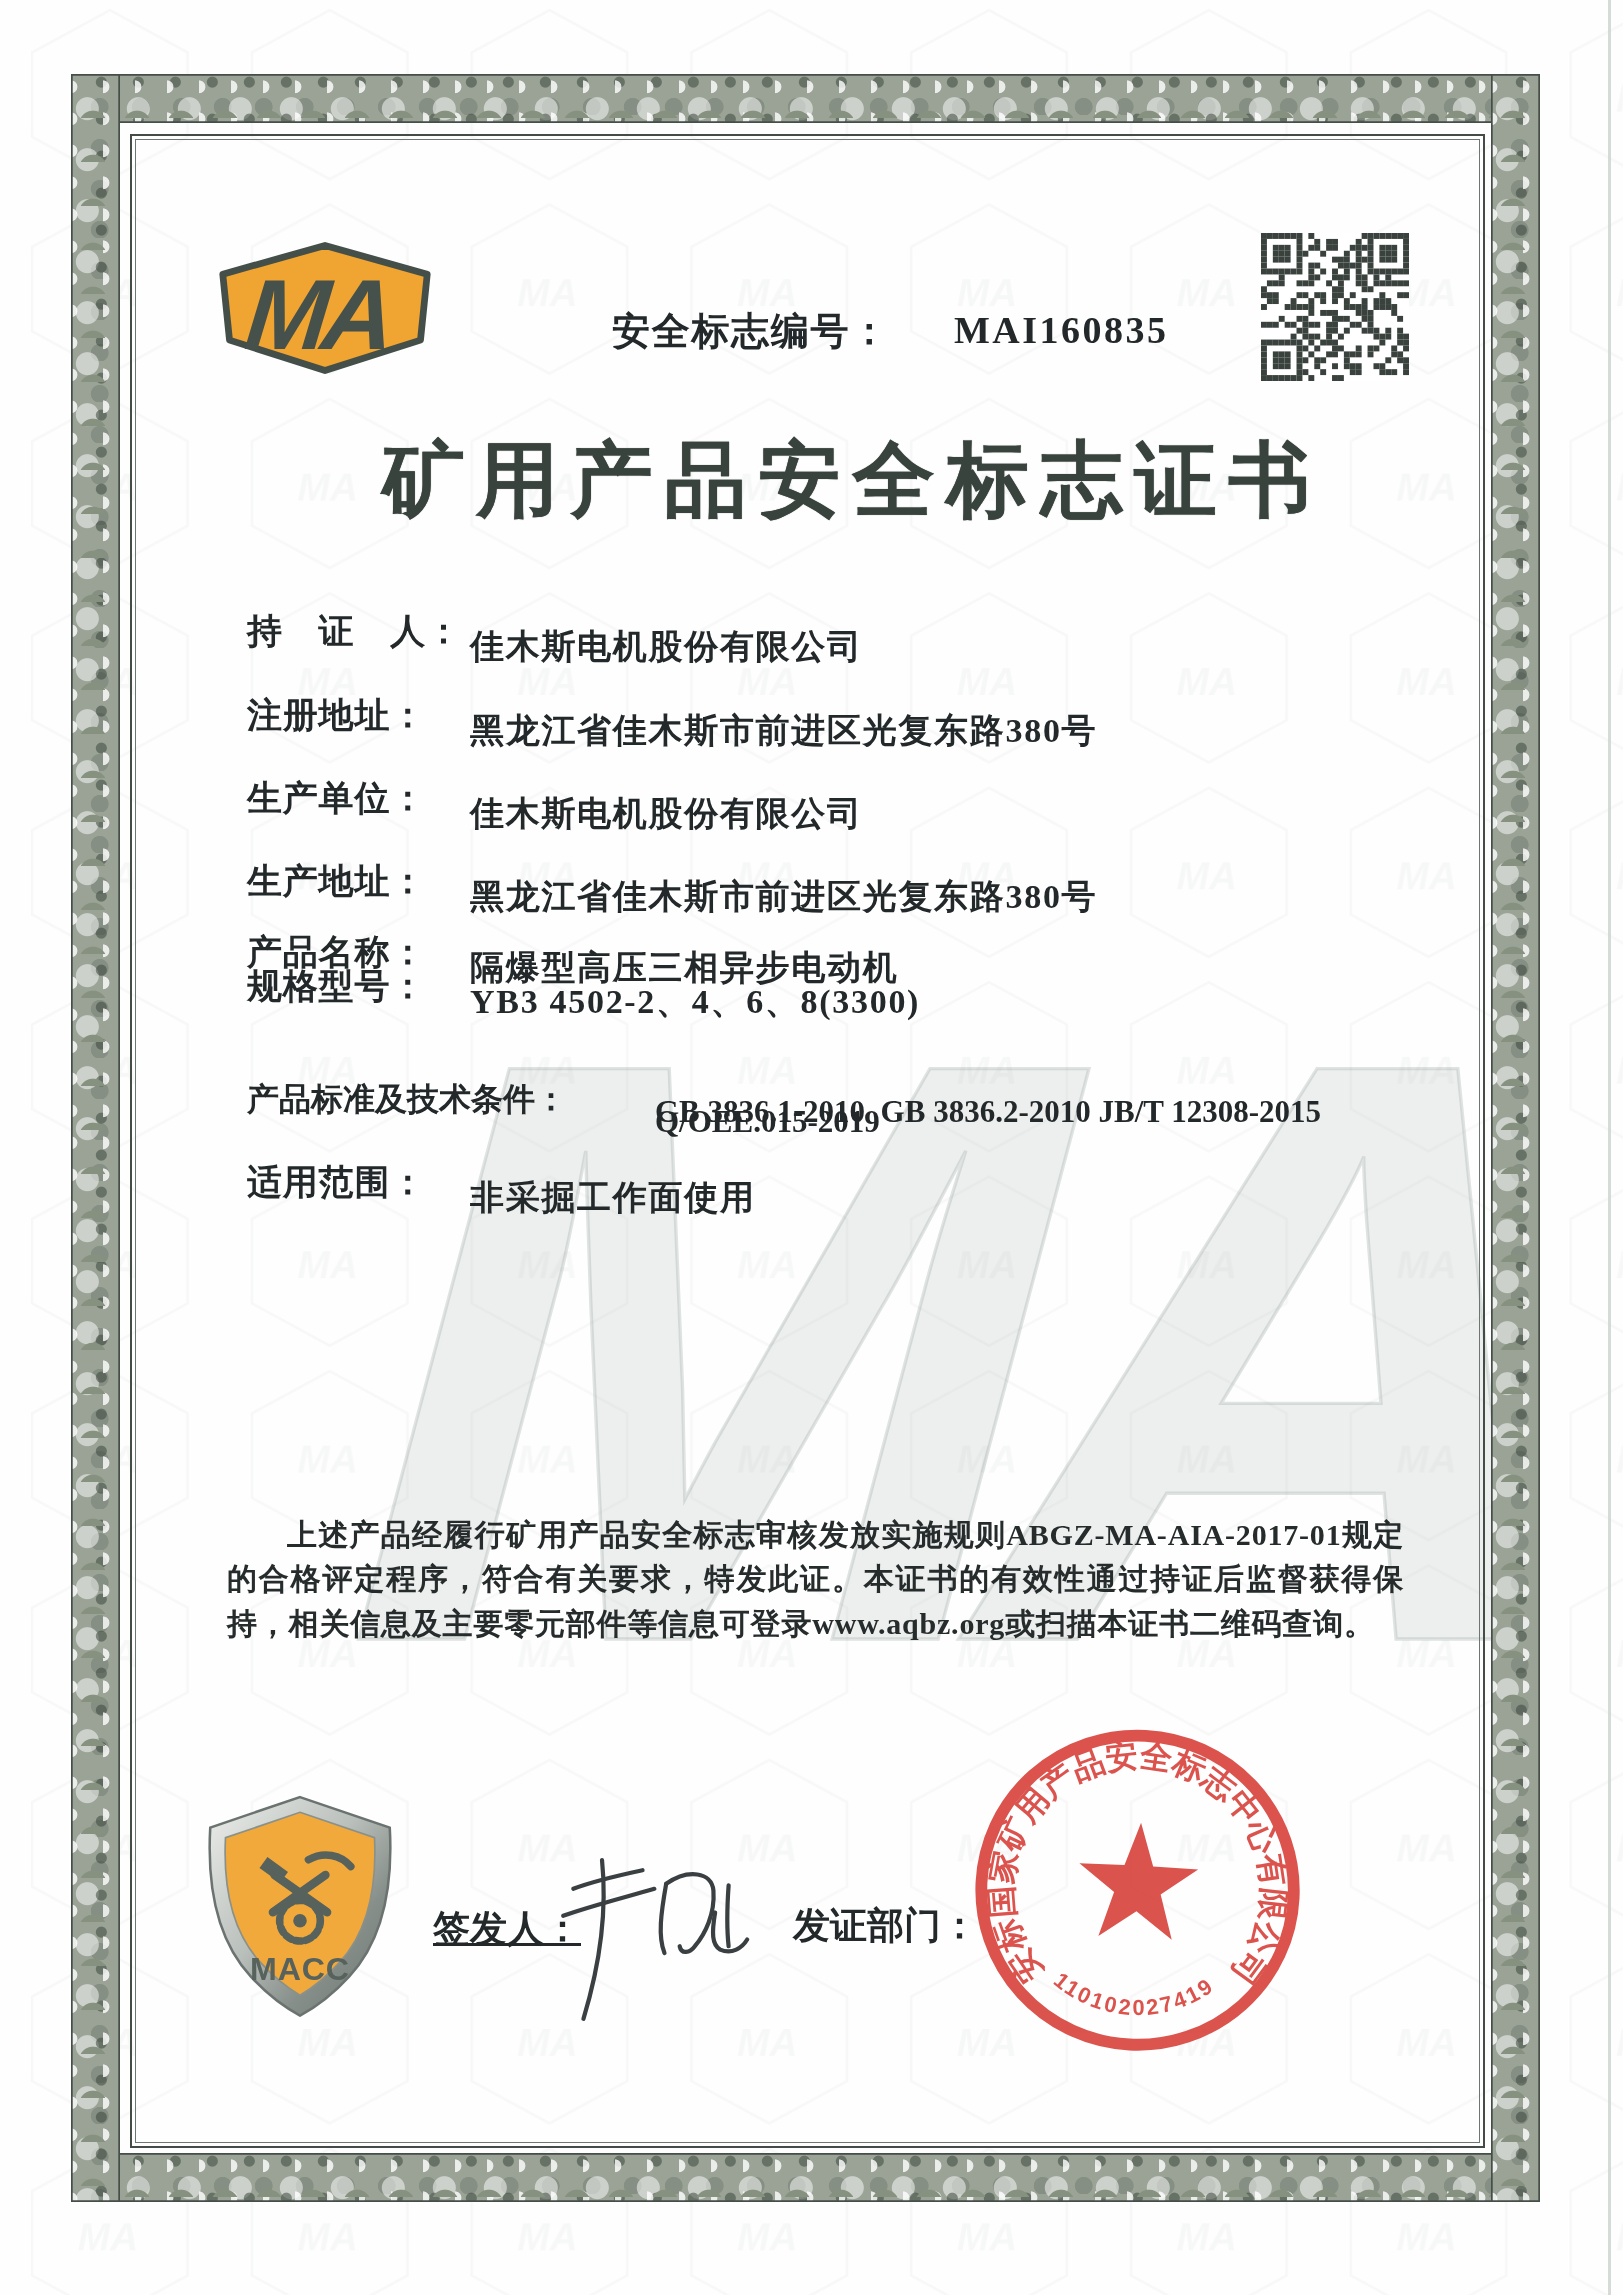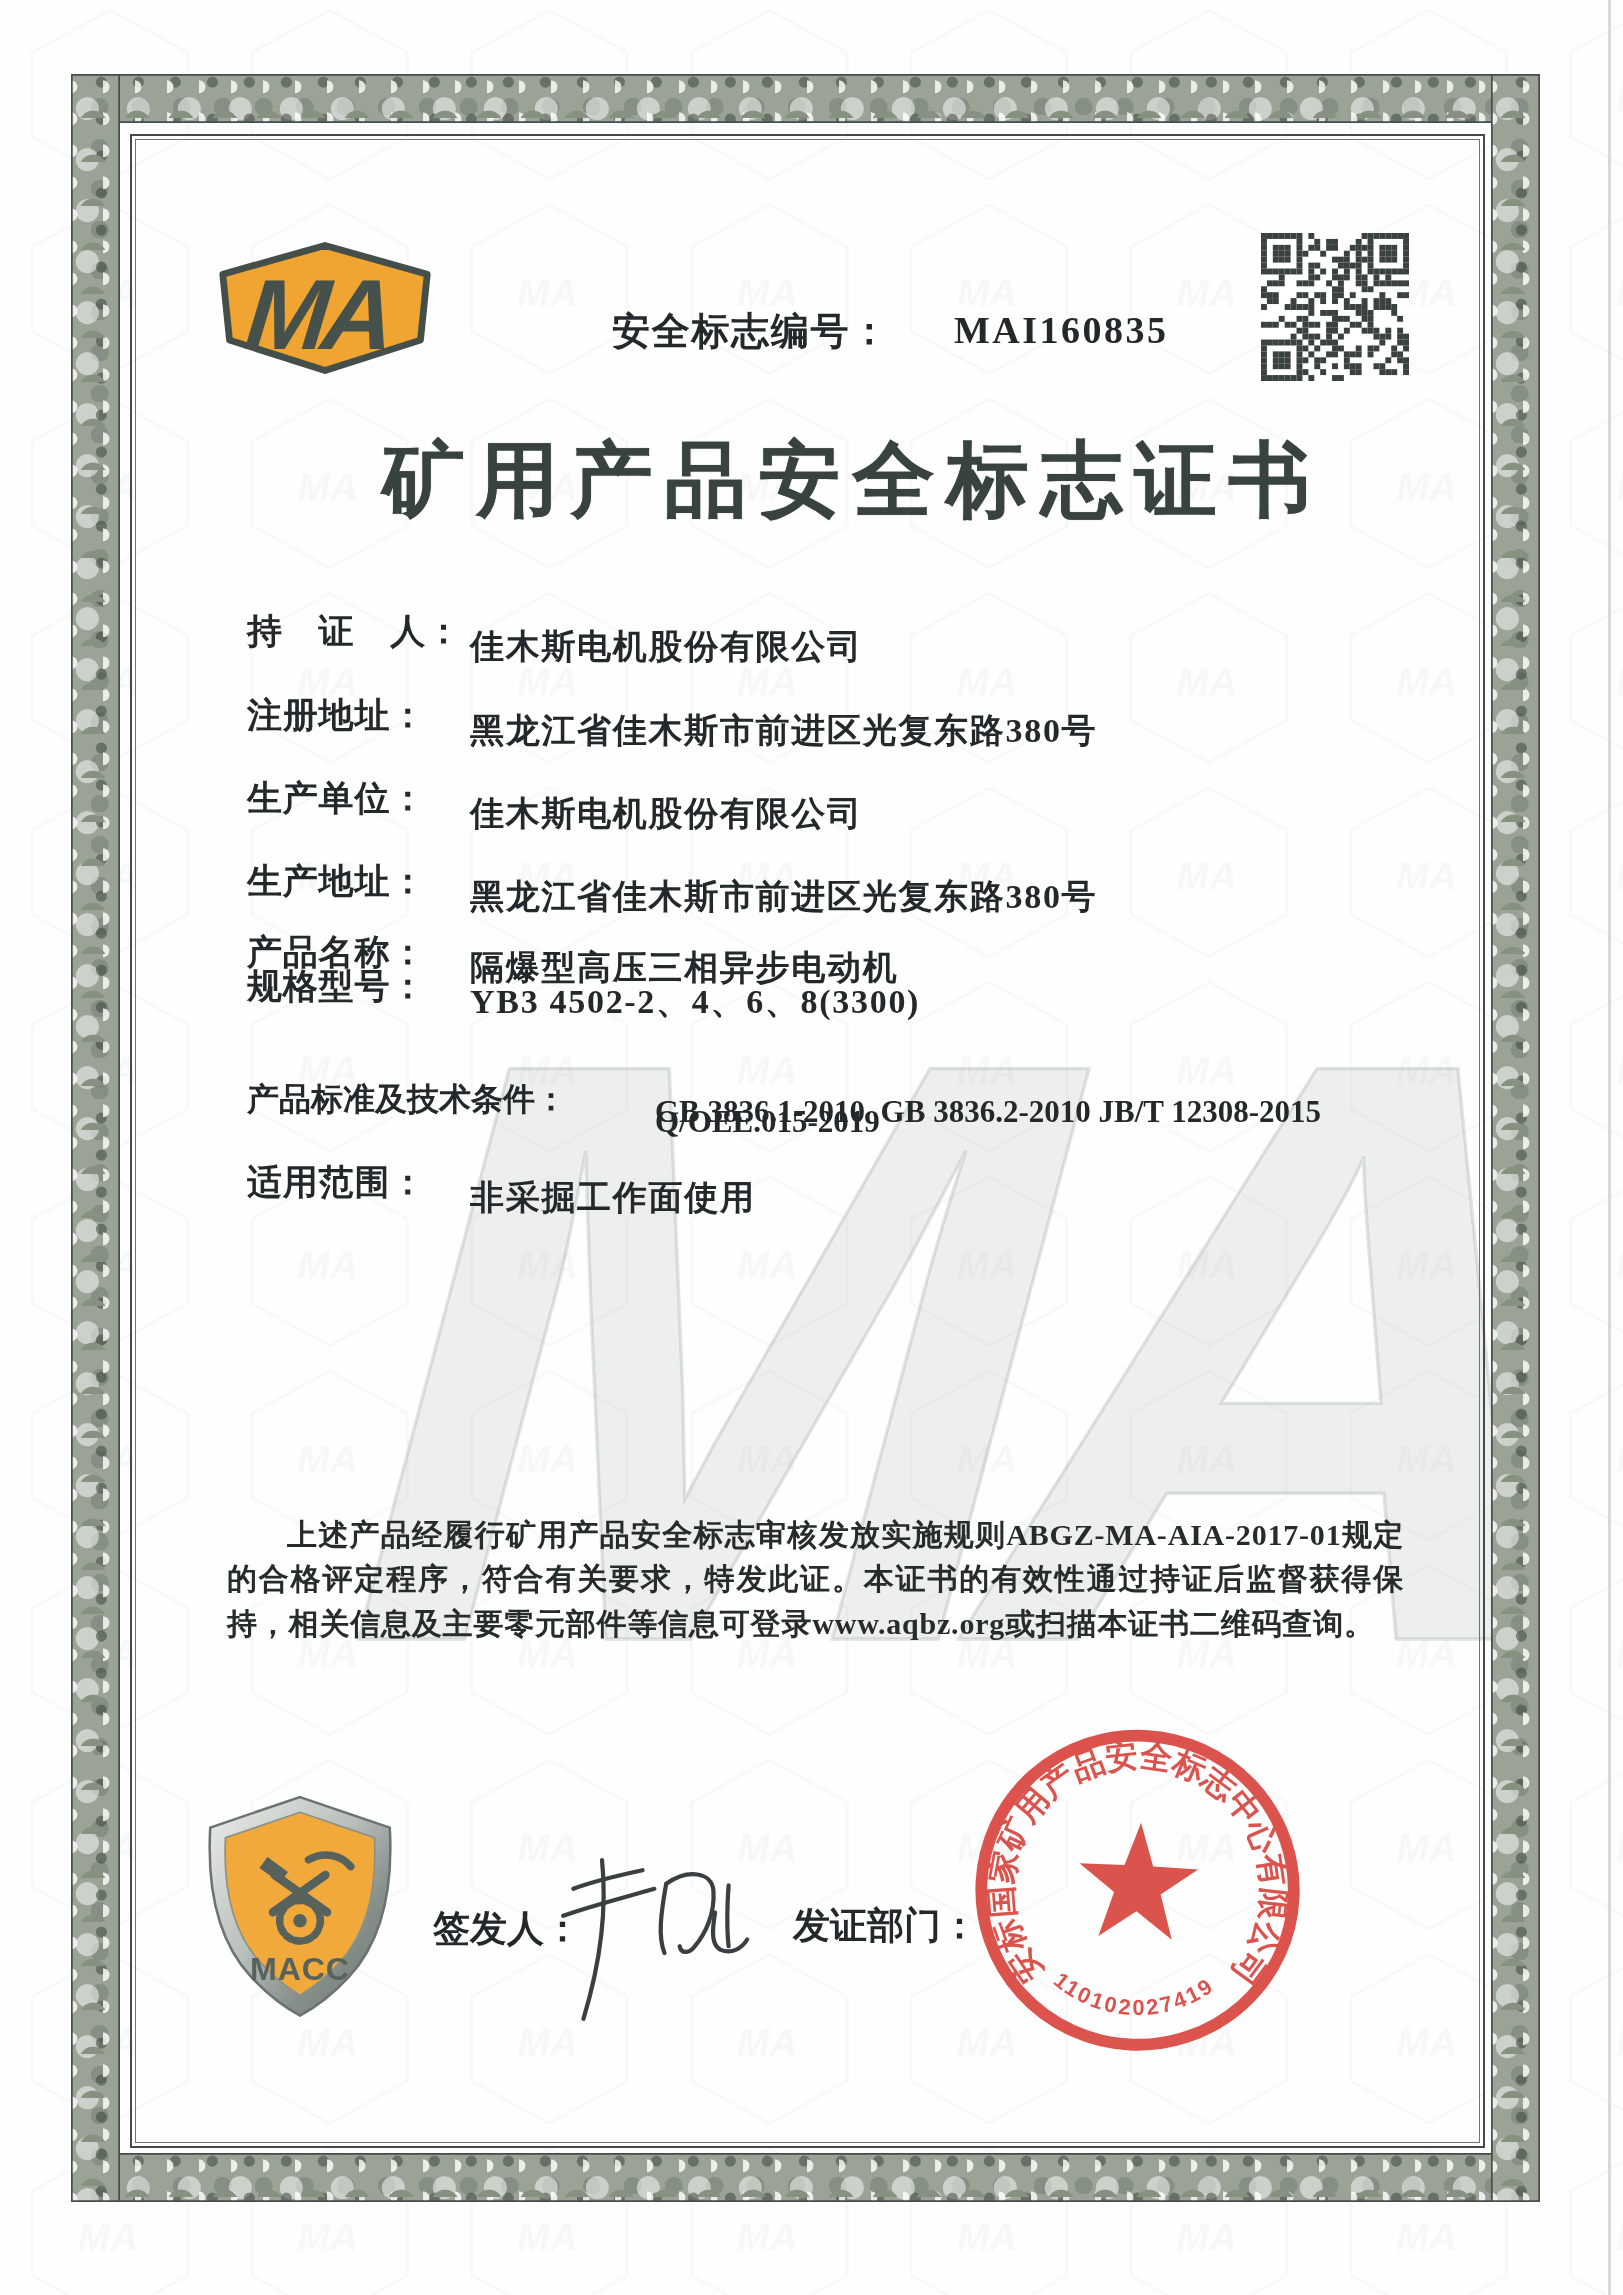--- a/index.html
+++ b/index.html
@@ -54,21 +54,21 @@
   .lab2{position:absolute;left:881px;font-size:35px;font-weight:bold;letter-spacing:0.8px;}
   .val2{position:absolute;left:1109px;font-size:34px;font-weight:bold;letter-spacing:1.7px;}
 
   
   .statement{position:absolute;left:227px;top:1513px;width:1177px;
     font-size:30px;line-height:1.48;font-weight:bold;text-align:justify;text-indent:2em;
     letter-spacing:0.8px;color:#262b2c;}
 
   
   .macc{position:absolute;left:200px;top:1792px;}
-  .signer-label{position:absolute;left:433px;top:1904px;font-size:37px;font-weight:bold;}
+  .signer-label{position:absolute;left:433px;top:1904px;font-size:37px;font-weight:bold;text-decoration:underline;}
   .signature{position:absolute;left:548px;top:1853px;}
   .issuer-label{position:absolute;left:793px;top:1901px;font-size:37px;font-weight:bold;}
   .seal{position:absolute;left:971px;top:1728px;transform:rotate(3deg);}
 </style>
 </head>
 <body>
 
 <div class="cert">
 
   <svg class="wm-pattern" width="1623" height="2295" viewBox="0 0 1920 2715">

